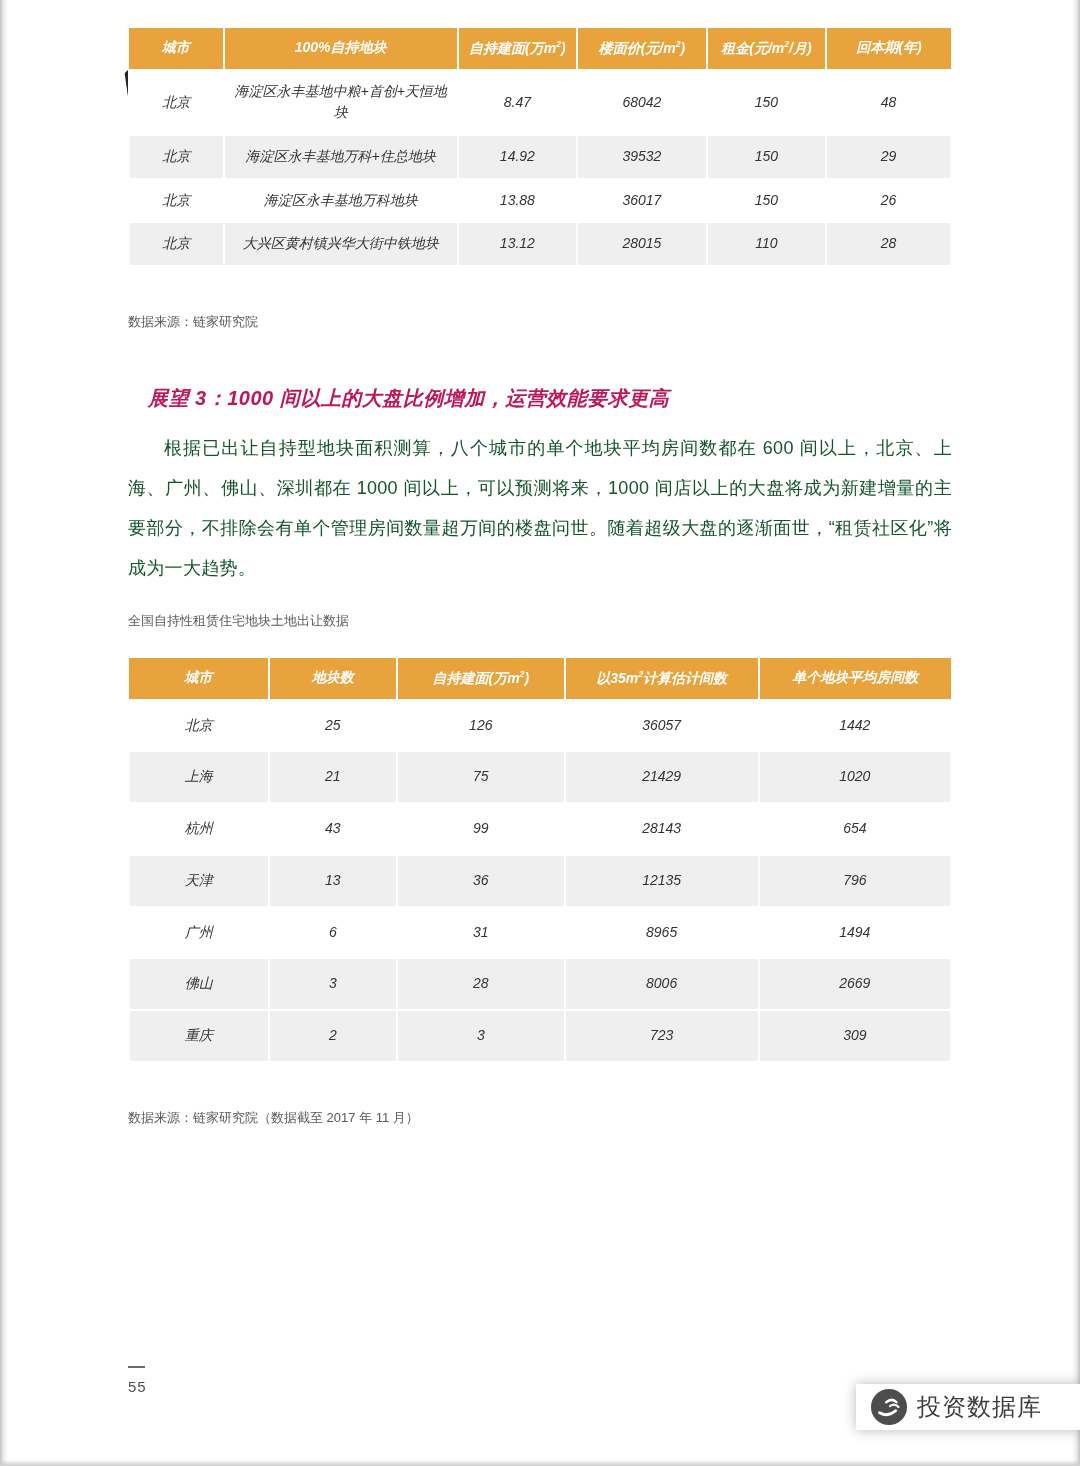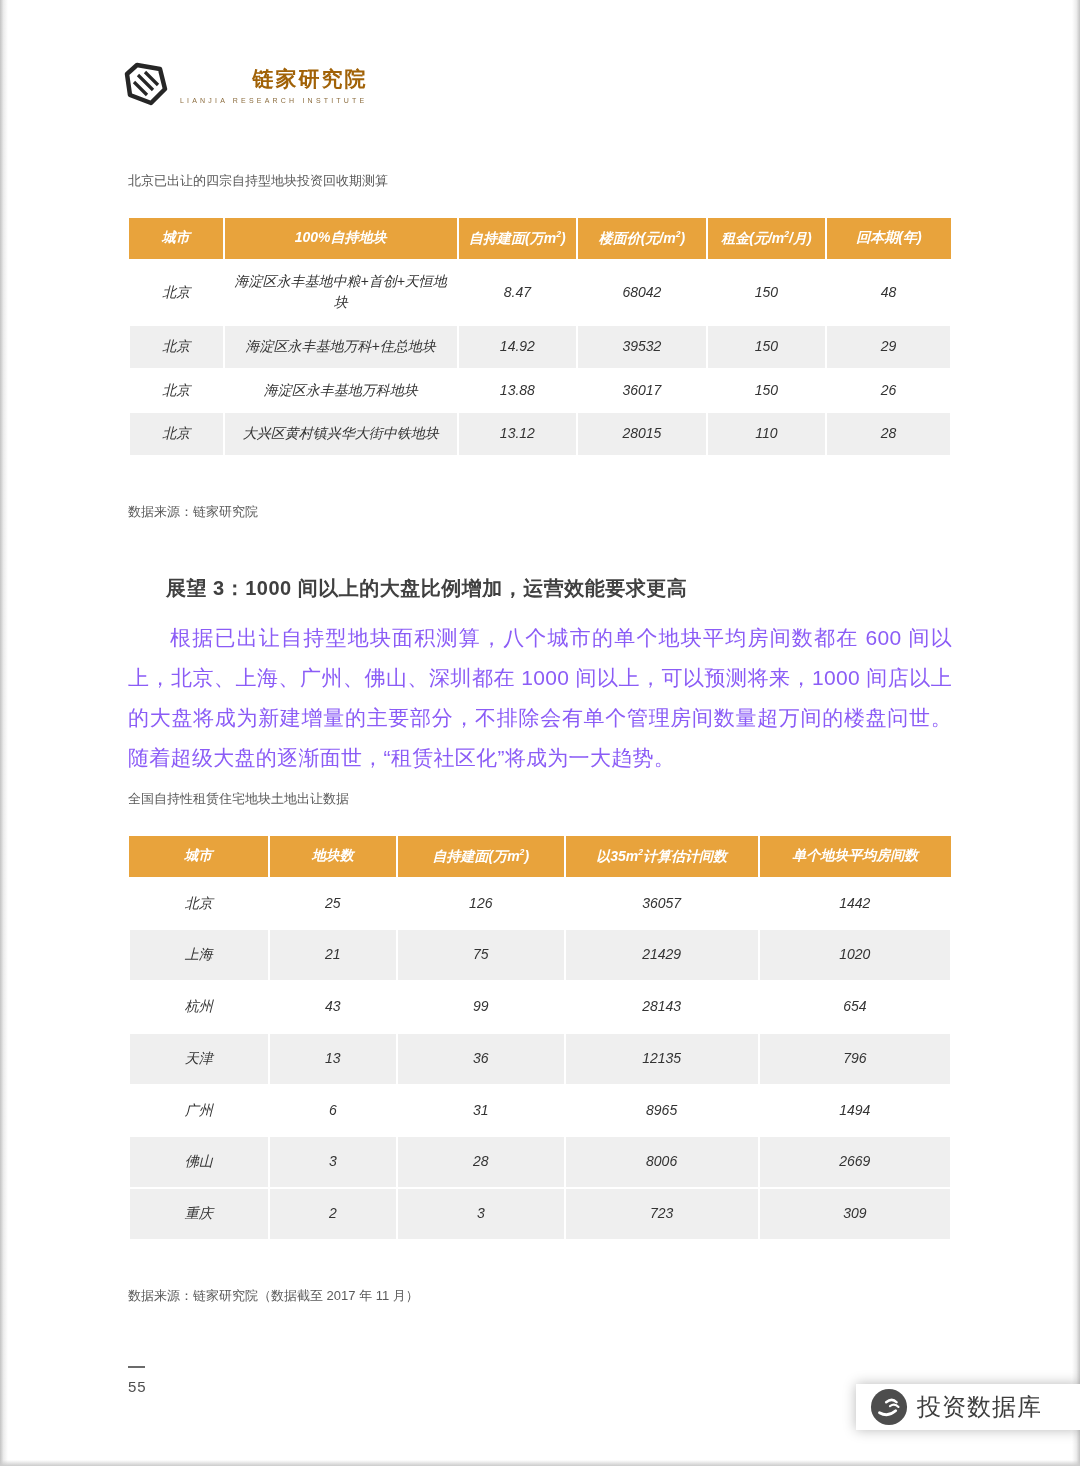--- a/index.html
+++ b/index.html
@@ -39,28 +39,28 @@
   table.data-table th sup { font-size:0.62em; }
   table.data-table td {
     font-size:14px; color:#333333; text-align:center; vertical-align:middle;
     background:#ffffff; border:2px solid #ffffff; line-height:1.55;
   }
   table.t1 td { padding:10px 8px; }
   table.t2 td { padding:14px 8px; }
   table.data-table tr.alt td { background:#EFEFEF; }
 
   .section-heading {
-    margin-top:54px; margin-left:38px;
-    font-size:20px; font-weight:bold; color:#404040; letter-spacing:0.5px;
+    margin-top:54px; margin-left:20px;
+    font-size:20px; font-weight:bold; color:#be185d; letter-spacing:0.5px;font-style:italic;
   }
   .body-para {
-    margin-top:16px; font-size:21px; line-height:40px; color:#8b5cf6;
+    margin-top:16px; font-size:18px; line-height:40px; color:#14532d;
     text-align:justify; text-indent:2em; letter-spacing:0.3px;
   }
-  .caption.second { margin-top:12px; }
+  .caption.second { margin-top:24px; }
 
   
   .page-footer-left { position:absolute; left:128px; top:1366px; }
   .page-rule { width:17px; height:2px; background:#6b6b6b; margin-bottom:10px; }
   .page-number { font-size:15px; color:#4f4f4f; letter-spacing:1px; }
 
   
   .watermark {
     position:absolute; right:0; top:1384px; height:46px; width:224px;
     background:#ffffff; display:flex; align-items:center; gap:9px; padding-left:14px;
@@ -86,21 +86,20 @@
     <path d="M12 22 L25 35" stroke="#262626" stroke-width="3.2"></path>
   </svg>
   <div class="logo-text">
     <div class="logo-name">链家研究院</div>
     <div class="logo-sub">LIANJIA RESEARCH INSTITUTE</div>
   </div>
 </header>
 
 <main class="content">
 
-  <p class="caption first">北京已出让的四宗自持型地块投资回收期测算</p>
 
   <table class="data-table t1">
     <colgroup>
       <col style="width:11.5%">
         <col style="width:28.5%">
         <col style="width:14.5%">
       <col style="width:15.8%">
         <col style="width:14.5%">
         <col style="width:15.2%">
     </colgroup>

